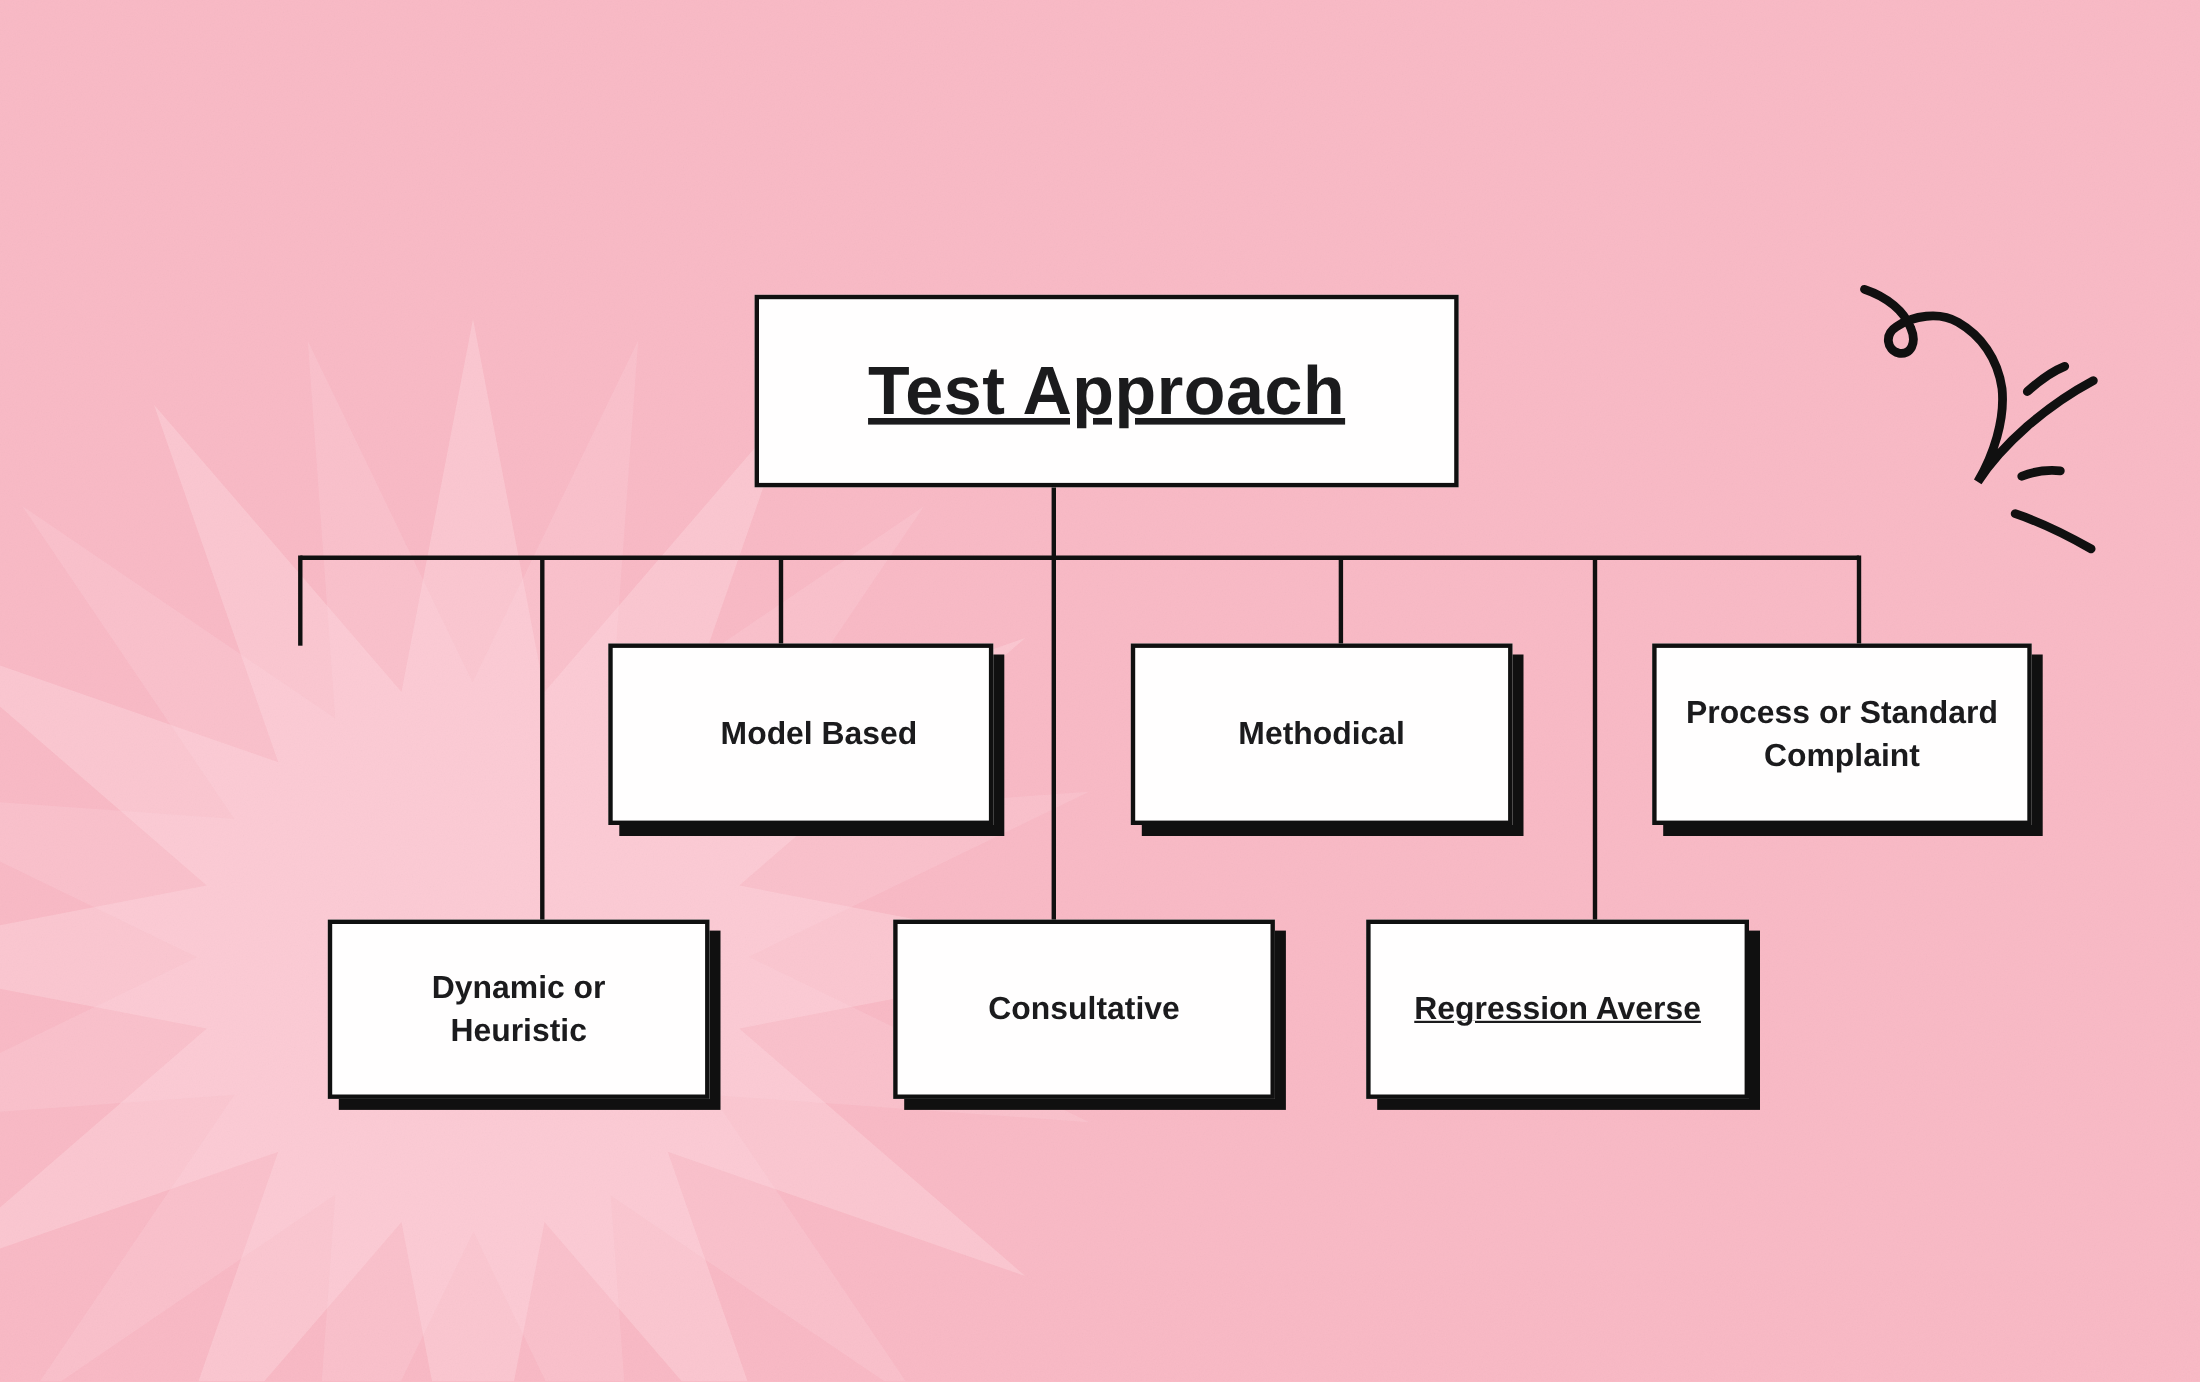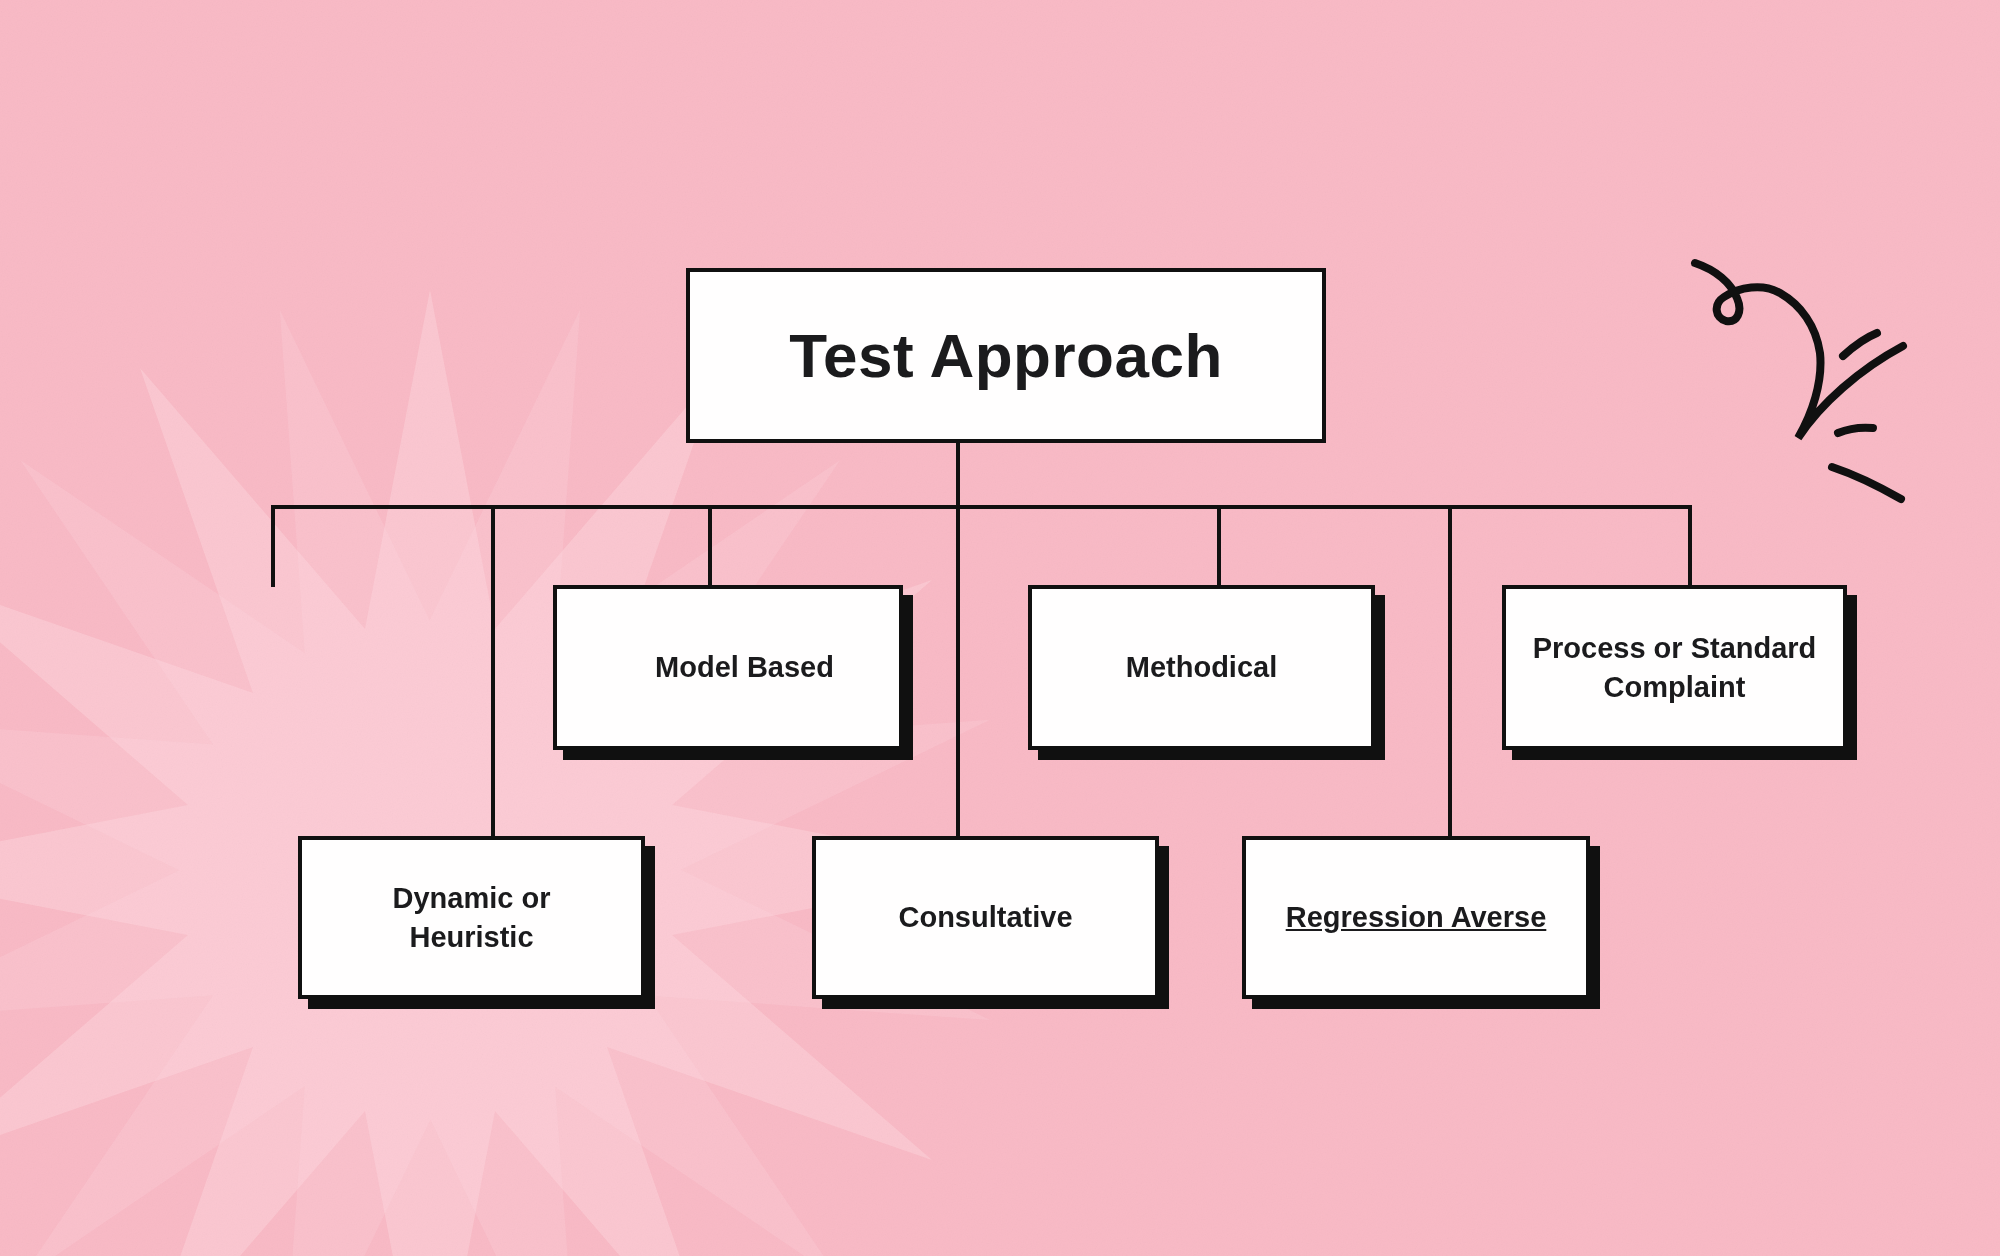--- a/index.html
+++ b/index.html
@@ -57,21 +57,21 @@
     padding:0 30px;
     line-height:1.32;
   }
   .node-title{
     left:686px;top:268px;width:640px;height:175px;
     box-shadow:none;
     font-size:62px;
     letter-spacing:0.5px;
     z-index:4;
   }
-  .node-title .label{padding:0 20px;}
+  .node-title .label{padding:0 20px;text-decoration:underline;}
   .child{font-size:29px;}
   .node-analytical{left:81px;top:585px;width:349px;height:165px;}
   .node-model-based{left:553px;top:585px;width:350px;height:165px;padding-left:33px;}
   .node-methodical{left:1028px;top:585px;width:347px;height:165px;}
   .node-process{left:1502px;top:585px;width:345px;height:165px;}
   .node-process .label{padding:0 26px;}
   .node-dynamic{left:298px;top:836px;width:347px;height:163px;}
   .node-dynamic .label{padding:0 36px;}
   .node-consultative{left:812px;top:836px;width:347px;height:163px;}
   .node-regression{left:1242px;top:836px;width:348px;height:163px;text-decoration:underline;}

